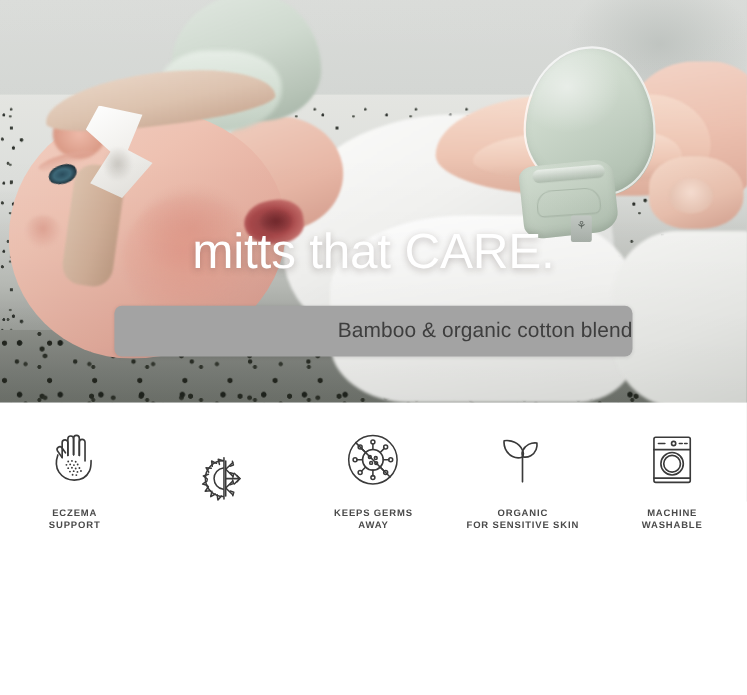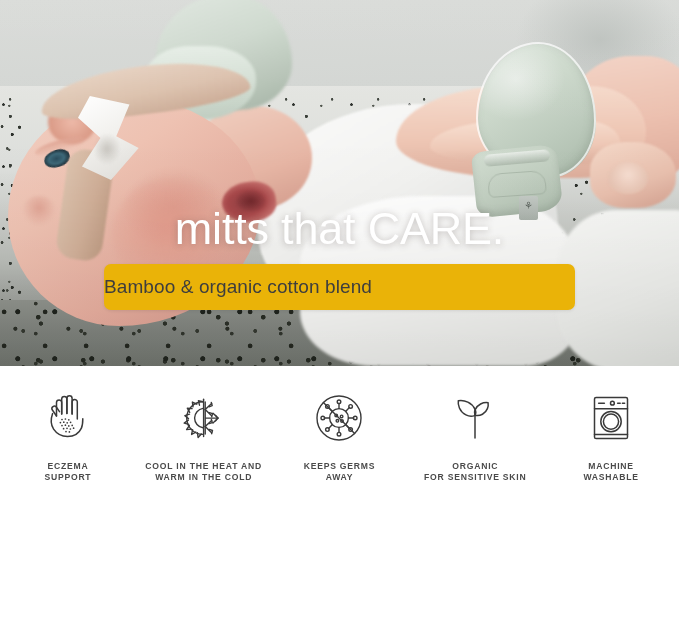--- a/index.html
+++ b/index.html
@@ -273,25 +273,25 @@
     text-align:center;
     color:#ffffff;
     font-size:45px;
     font-weight:300;
     letter-spacing:-.2px;
     line-height:1;
     text-shadow:0 1px 7px rgba(70,60,56,.32);
     white-space:nowrap;
   }
   .subBanner {
-    position:absolute; left:104px; top:264px;
+    position:absolute; left:104px; top:278px;
     width:471px; height:46px;
-    background:#eab308;
+    background:#a3a3a3;
     border-radius:7px;
-    display:flex; align-items:center; justify-content:flex-start;
+    display:flex; align-items:center; justify-content:flex-end;
     box-shadow:0 1px 3px rgba(60,60,60,.12);
   }
   .subBanner span {
     color:#3e3e3e;
     font-size:19px;
     font-weight:400;
     letter-spacing:.1px;
     white-space:nowrap;
   }
 
@@ -439,22 +439,20 @@
           <path d="M33.2 40.6 l6.4 6.2"></path>
           <path d="M33.6 32.1 h12.6"></path>
           <path d="M41 27.2 l5 4.9 -5 4.9"></path>
           <path d="M37.1 20.8 l3.1-1.1 -.9-3.3"></path>
           <path d="M37.4 26.7 l3.1 1 -.8 3.2"></path>
           <path d="M37.1 37.6 l3.2-1 -.9-3.2"></path>
           <path d="M37.4 43.4 l3.1 1.1 -.9 3.2"></path>
           <path d="M43.6 29.4 l2.2 2.7 -2.2 2.8"></path>
         </svg>
       </span>
-      <div class="flabel">COOL IN THE HEAT AND
-WARM IN THE COLD</div>
     </div>
 
 
     <div class="feature">
       <span class="ficon">
         <svg viewBox="0 0 64 64" fill="none" stroke="#3a3a3a" stroke-width="1.4" stroke-linecap="round" stroke-linejoin="round">
           <circle cx="32" cy="32" r="22"></circle>
           <path d="M16.4 16.4 L47.6 47.6"></path>
           <circle cx="32" cy="32" r="9.4"></circle>
 

